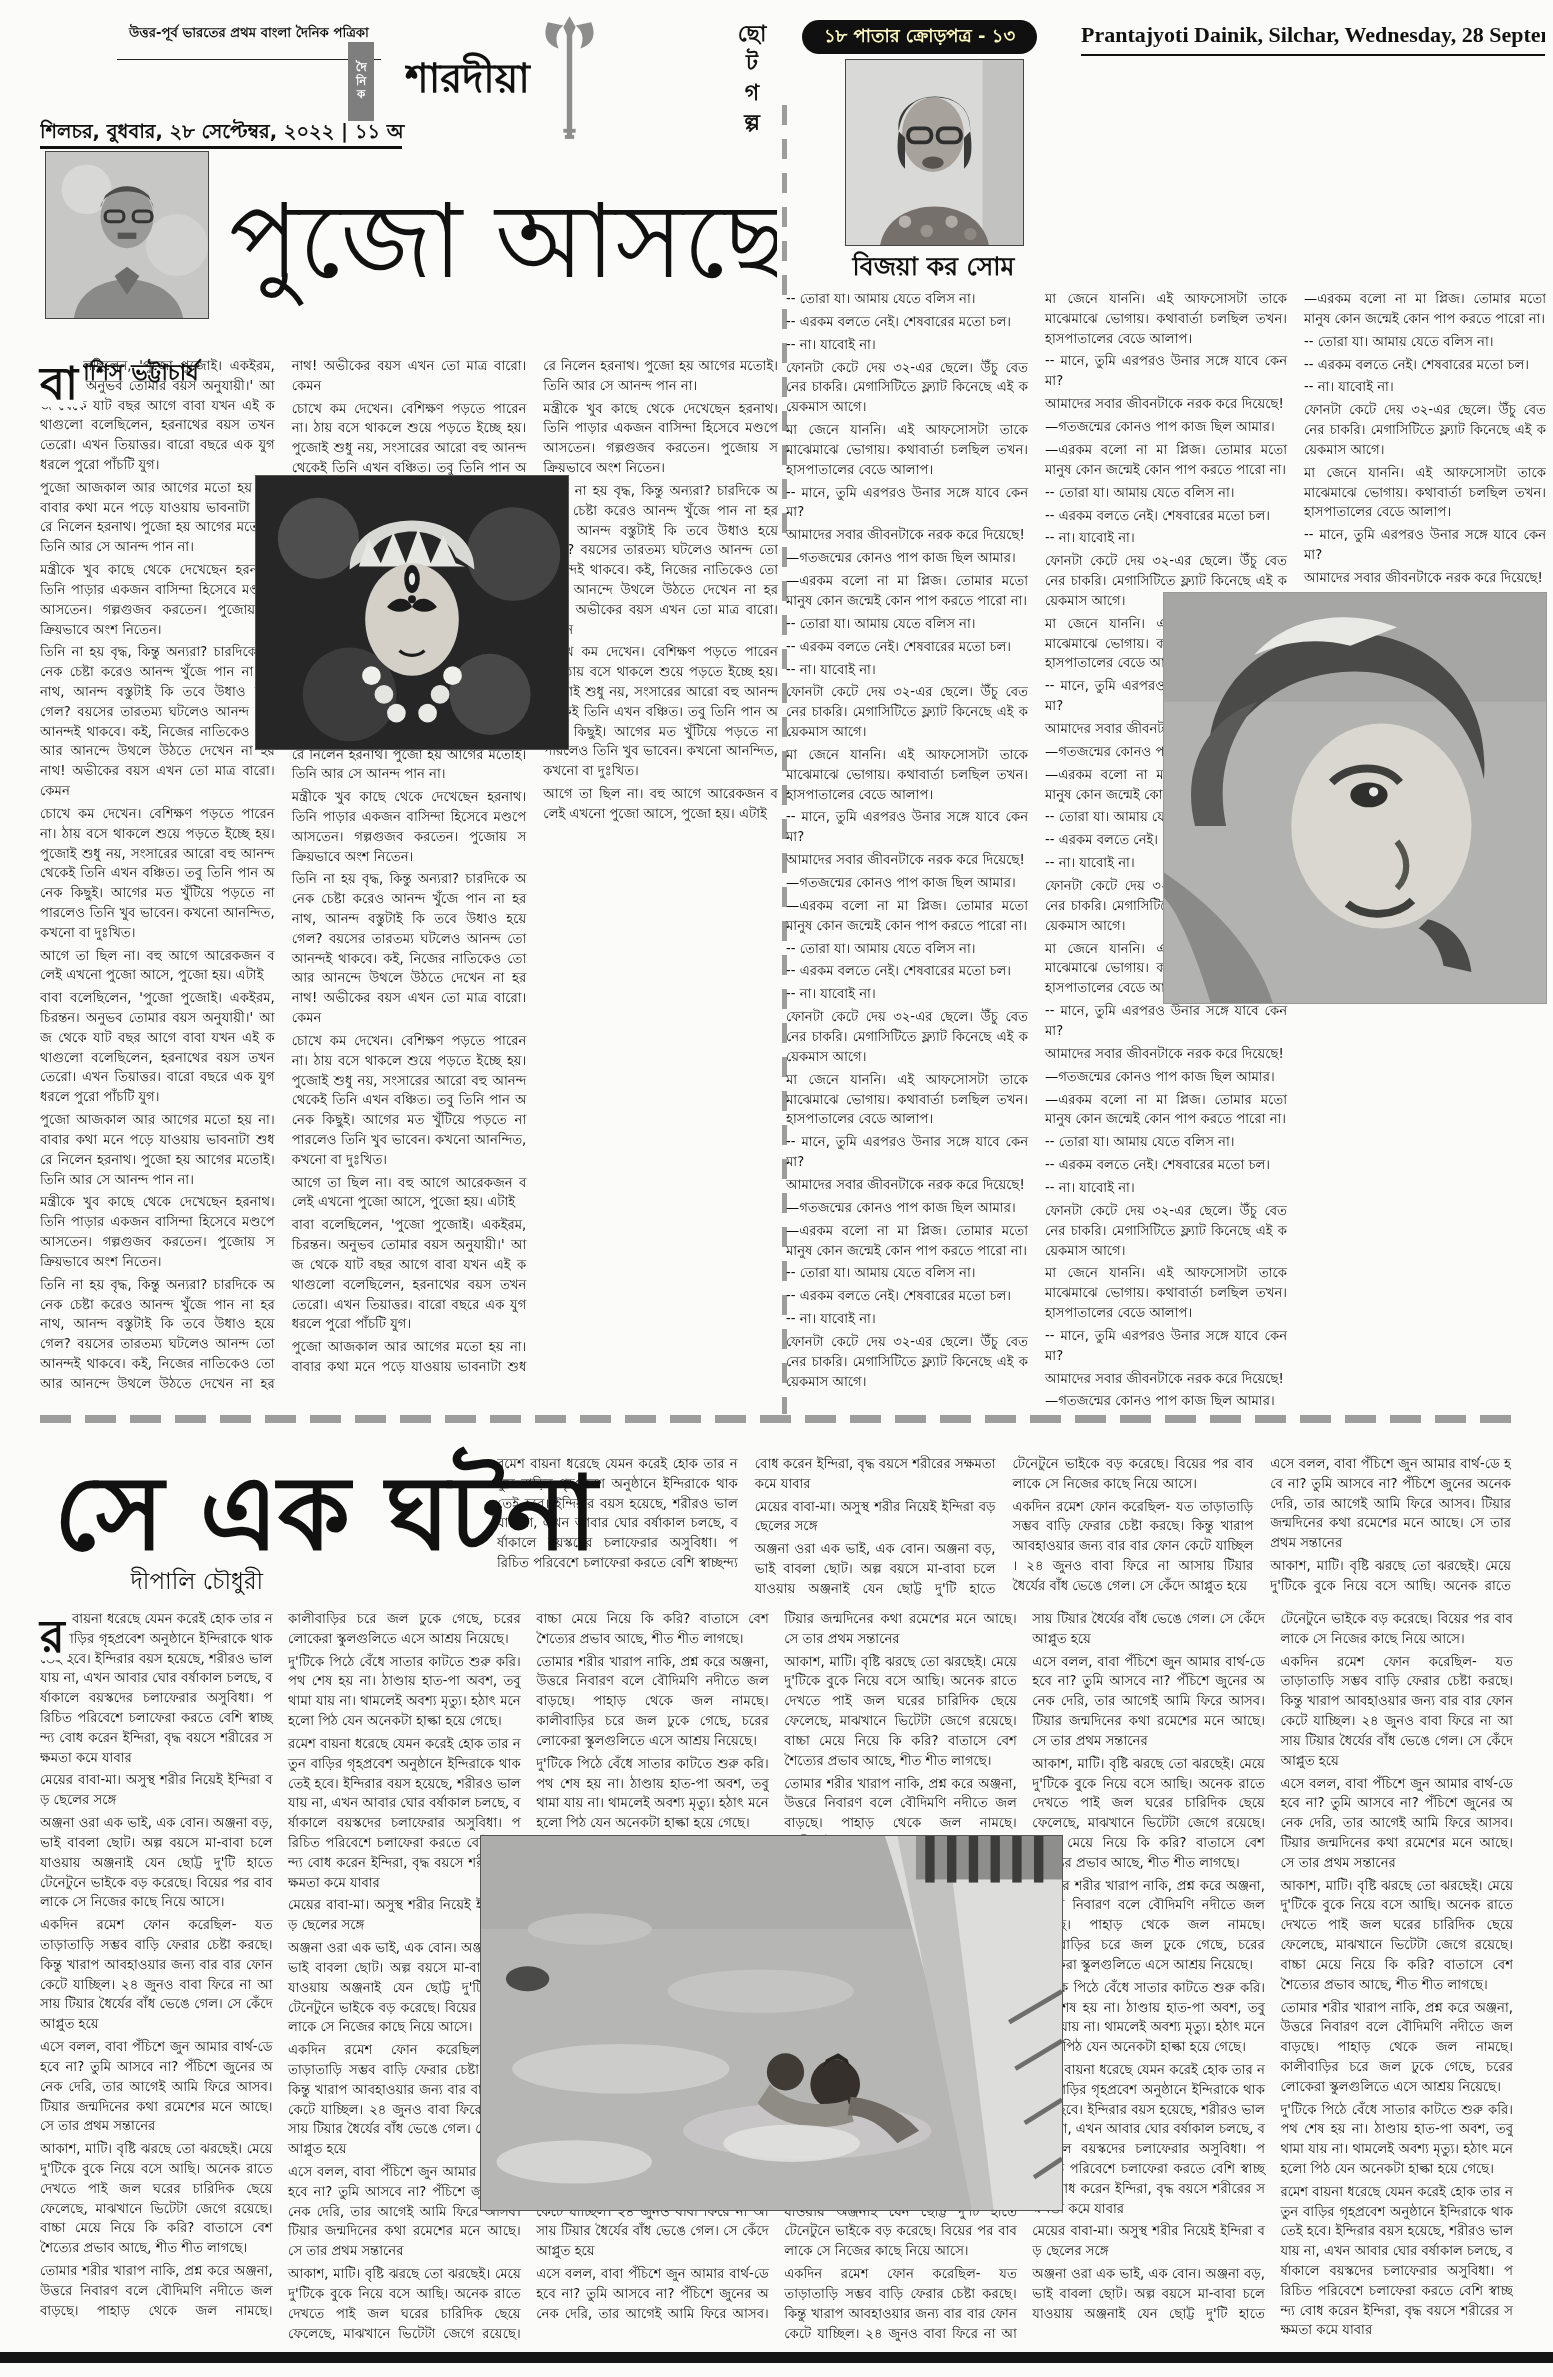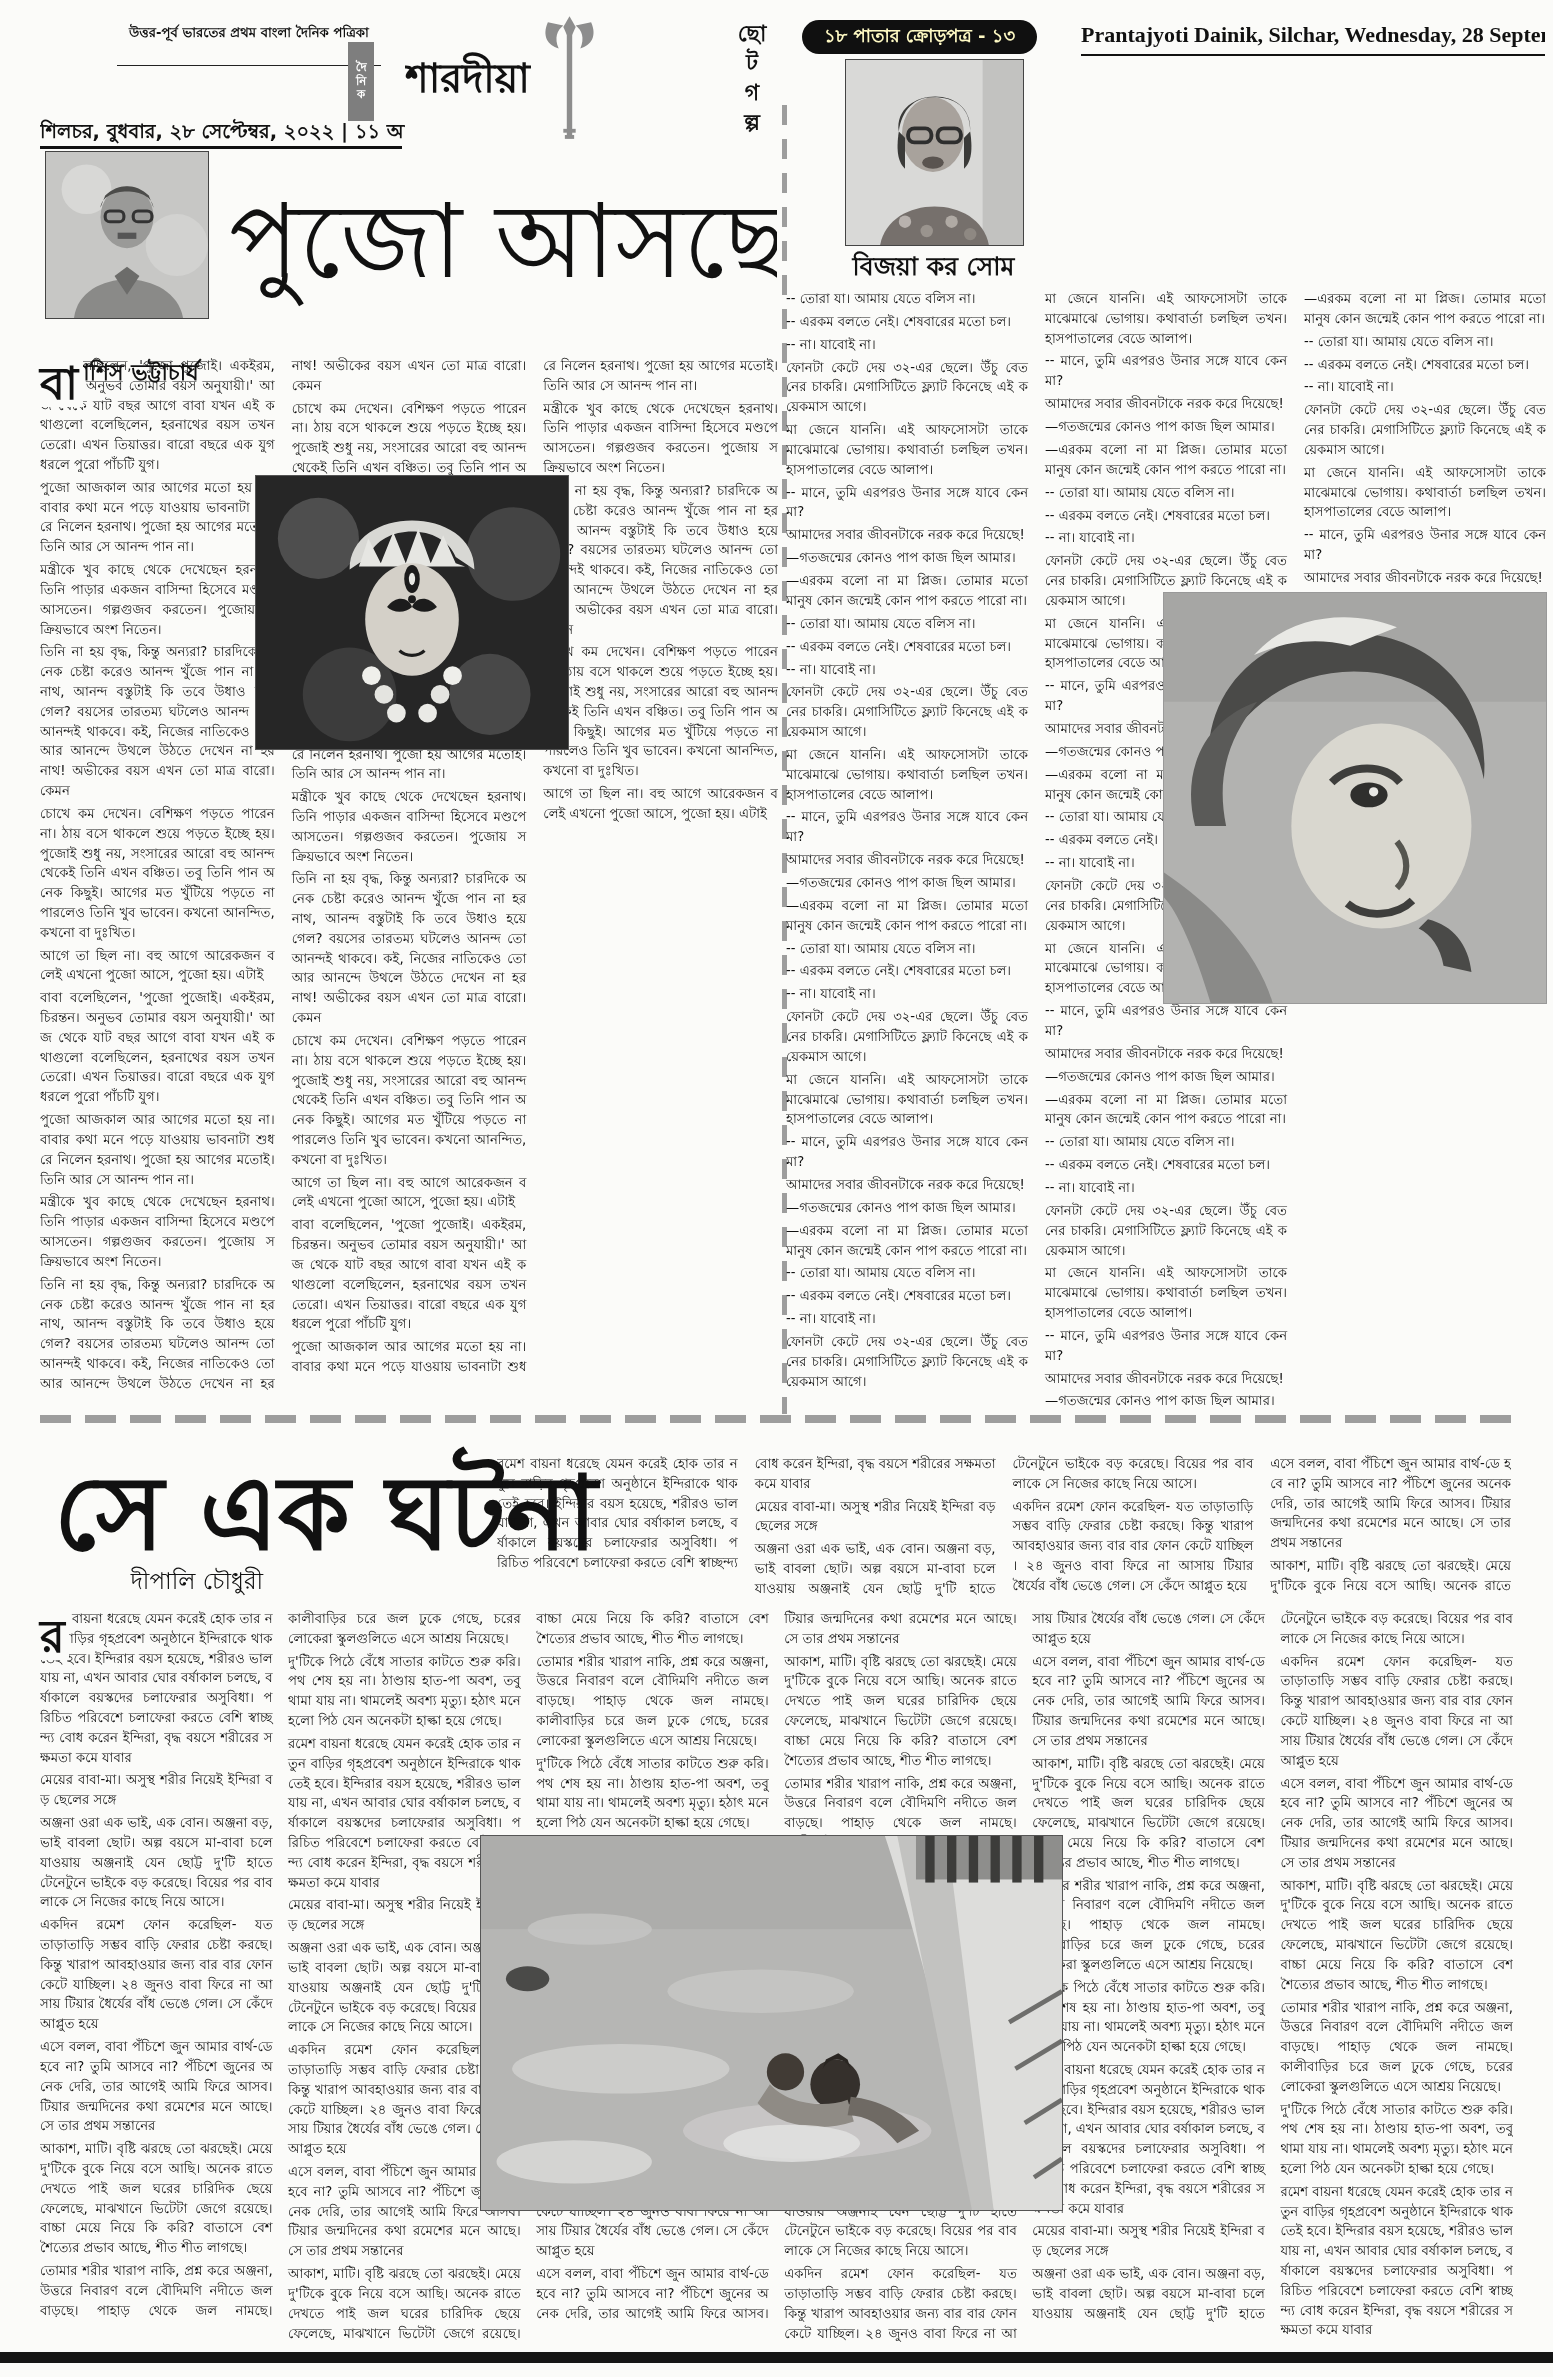--- a/index.html
+++ b/index.html
@@ -7,21 +7,21 @@
     position:relative; width:1553px; height:2377px; margin:0 auto;
     background:#fbfbf9; color:#111;
     font-family:"DejaVu Sans", sans-serif;
     overflow:hidden;
   }
   .abs{position:absolute;}
   .nowrap{white-space:nowrap; overflow:hidden;}
 
   
   .tagline{left:117px; top:23px; width:264px; font-size:13.2px; font-weight:bold;
-           text-align:center; border-bottom:1.6px solid #222; padding-bottom:20px;}
+           text-align:center; border-bottom:1.6px solid #222; padding-bottom:14px;}
   .logo{left:40px; top:36px; width:304px; font-size:67px; font-weight:bold;
         letter-spacing:-1.6px; line-height:1.05;}
   .daily-badge{left:348px; top:42px; width:26.4px; height:79px; background:#7e7e7e;
         color:#fff; display:flex; flex-direction:column; align-items:center;
         justify-content:center; font-size:11.7px; line-height:1.15; font-weight:bold;}
   .dateline-bn{left:40px; top:117px; width:365px; font-size:19.4px; font-weight:bold;}
   .header-rule{left:40px; top:146px; width:362px; height:3.1px; background:#111;}
   .shardiya{left:405px; top:47px; width:179px; font-size:40px; font-weight:bold;}
   .trident{left:534px; top:14px;}
   .chhoto-golpo{left:735px; top:18.6px; width:34px; font-size:22px; font-weight:bold;

